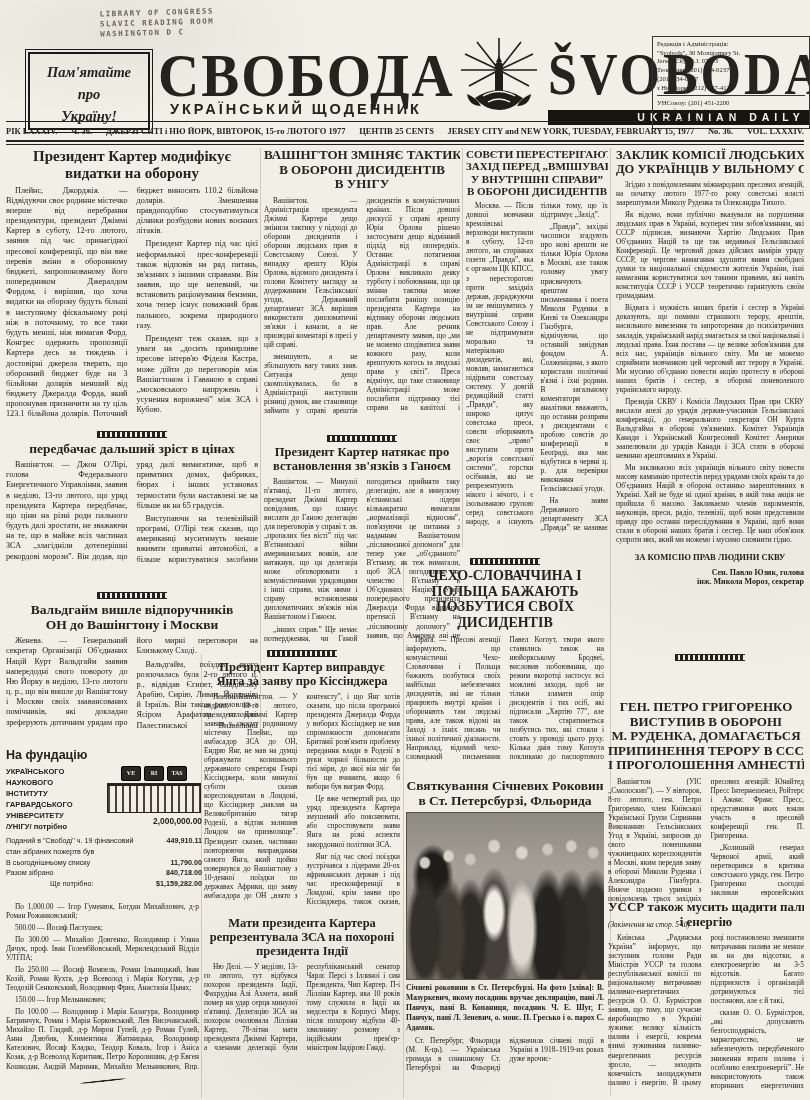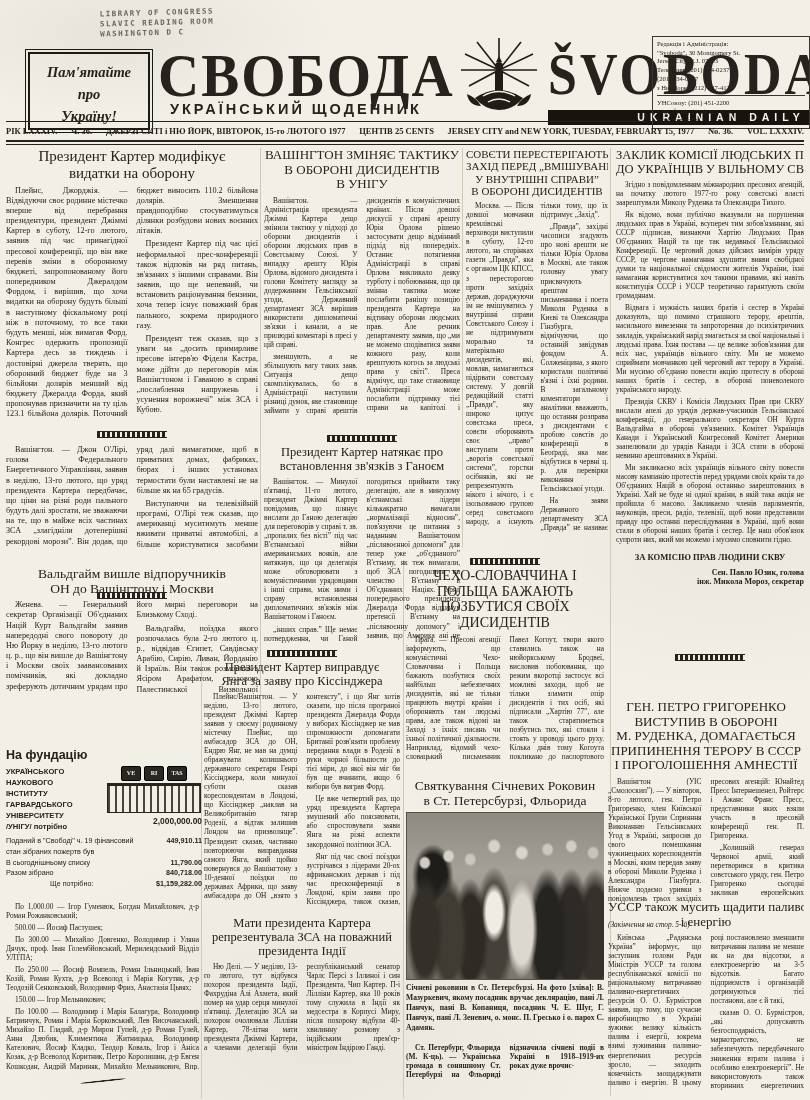--- a/index.html
+++ b/index.html
@@ -28,21 +28,21 @@
   .infobox .grp{margin:0;}
   .infobox .grp + .grp{border-top:1px solid #3a362f;margin-top:3px;padding-top:3px;}
   .info-line{margin:0;white-space:nowrap;}
   
   .dateline{display:flex;justify-content:space-between;align-items:center;
     font-weight:bold;font-size:8.5px;white-space:nowrap;}
   .rule-thin{border-top:1px solid #26221d;}
   .rule-heavy{border-top:2px solid #26221d;border-bottom:1px solid #26221d;height:2px;}
   
   .article{overflow:hidden;}
-  .hl{font-weight:normal;text-align:center;line-height:1.12;margin-bottom:4px;}
+  .hl{font-weight:bold;text-align:center;line-height:1.12;margin-bottom:4px;}
   .hl-line{white-space:nowrap;}
   .body{text-align:justify;font-size:8.2px;line-height:1.24;}
   .body-sm{font-size:7.4px;line-height:1.22;}
   .cols2{column-count:2;column-gap:9px;}
   .para{margin:0 0 3px 0;text-indent:9px;}
   .vrule{width:1px;background:#cfc9b9;}
   .bar{width:70px;height:5px;margin:0 auto;
     border-top:1.5px solid #26221d;border-bottom:1.5px solid #26221d;
     background:repeating-linear-gradient(90deg,#26221d 0 3px,transparent 3px 5px);}
   .contnote{font-style:italic;font-size:7.4px;margin-top:15px;}
@@ -167,38 +167,39 @@
   <div class="abs vrule" style="left:403px;top:560px;height:538px;"></div>
 
   <div class="abs article" style="left:6px;top:148px;width:252px;height:278px;">
     <div class="hl" style="font-size:15px;">
         <div class="hl-line">Президент Картер модифікує</div>
         <div class="hl-line">видатки на оборону</div>
       </div>
     <div class="body cols2" style="height:236px;">
         <p class="para">Плейнс, Джорджія. — Відвідуючи своє родинне містечко вперше від перебрання президентури, президент Джіммі Картер в суботу, 12-го лютого, заявив під час принагідної пресової конференції, що він вже перевів зміни в оборонному бюджеті, запропонованому його попередником Джералдом Фордом, і вирішив, що хоча видатки на оборону будуть більші в наступному фіскальному році ніж в поточному, то все таки будуть менші, ніж вимагав Форд. Конгрес одержить пропозиції Картера десь за тиждень і достовірні джерела тверять, що оборонний бюджет буде на 3 більйони долярів менший від бюджету Джералда Форда, який пропонував призначити на ту ціль 123.1 більйона долярів. Поточний бюджет виносить 110.2 більйона долярів. Зменшення правдоподібно стосуватимуться ділянки розбудови нових воєнних літаків.</p>
         <p class="para">Президент Картер під час цієї неформальної прес-конференції також відповів на ряд питань, зв'язаних з іншими справами. Він заявив, що ще непевний, чи встановить раціонування бензини, хоча тепер існує поважний брак пального, зокрема природного газу.</p>
-        <p class="para">Президент теж сказав, що з уваги на „досить примирливе пресове інтерв'ю Фіделя Кастра, може дійти до переговорів між Вашінгтоном і Гаваною в справі „послаблення напружень і усунення ворожнечі” між ЗСА і Кубою.</p>
+        <p class="para">Президент теж сказав, що з уваги на „досить примирливе пресове інтерв'ю Фіделя Кастра, може дійти до переговорів між Вашінгтоном і Гаваною в справі „московського напружень і усунення ворожнечі” між ЗСА і Кубою.</p>
       </div>
   </div>
 
   <div class="abs bar" style="left:97px;top:431px;"></div>
 
   <div class="abs article" style="left:6px;top:441px;width:252px;height:146px;">
     <div class="hl" style="font-size:13.5px;">
+        <div class="hl-line">передбачає дальший зріст в цінах</div>
       </div>
     <div class="body cols2" style="height:108px;">
         <p class="para">Вашінгтон. — Джон О'Лірі, голова Федерального Енергетичного Управління, заявив в неділю, 13-го лютого, що уряд президента Картера передбачає, що ціни на різні роди пального будуть далі зростати, не зважаючи на те, що в майже всіх частинах ЗСА „злагідніли дотеперішні рекордові морози”. Він додав, що уряд далі вимагатиме, щоб в приватних домах, фабриках, бюрах і інших установах термостати були наставлені не на більше як на 65 градусів.</p>
         <p class="para">Виступаючи на телевізійній програмі, О'Лірі теж сказав, що американці муситимуть менше вживати приватні автомобілі, а більше користуватися засобами масової транспортації, щоб в такий спосіб заощаджувати бензину і зменшити імпорт нафтової ропи з інших країн. Він натякнув, що уряд може підвищити податки на бензину, щоб в такий спосіб заохотити населення більш вживати засоби масової транспортації.</p>
       </div>
   </div>
 
   <div class="abs bar" style="left:97px;top:592px;"></div>
 
-  <div class="abs article" style="left:6px;top:566px;width:252px;height:138px;">
+  <div class="abs article" style="left:6px;top:602px;width:252px;height:138px;">
     <div class="hl" style="font-size:13.5px;">
         <div class="hl-line">Вальдгайм вишле відпоручників</div>
         <div class="hl-line">ОН до Вашінгтону і Москви</div>
       </div>
     <div class="body cols2" style="height:100px;">
         <p class="para">Женева. — Генеральний секретар Організації Об'єднаних Націй Курт Вальдгайм заявив напередодні свого повороту до Ню Йорку в неділю, 13-го лютого ц. р., що він вишле до Вашінгтону і Москви своїх заавансованих помічників, які докладно зреферують дотичним урядам про його мирні переговори на Близькому Сході.</p>
         <p class="para">Вальдгайм, поїздка якого розпочалась була 2-го лютого ц. р., відвідав Єгипет, Савдівську Арабію, Сирію, Ливан, Йорданію й Ізраїль. Він також розмовляв з Ясіром Арафатом, головою Палестинської Визвольної Організації. З доручення Вальдгайма до Москви з місією поїде заступник генерального секретаря ОН Роберто Гвєр, а до Вашінгтону — такий же заступник, Браєн Яркгарт. Обидві держави — ЗСА і СССР, є коспонзорами недіяльної Женевської конференції для Близького Сходу.</p>
       </div>
   </div>
 
@@ -288,21 +289,21 @@
     <div class="body cols2 body-sm" style="height:216px;">
         <p class="para">Плейнс/Вашінгтон. — У неділю, 13-го лютого, президент Джіммі Картер заявив у своєму родинному містечку Плейнс, що амбасадор ЗСА до ОН, Ендрю Янг, не мав на думці ображувати колишнього державного секретаря Генрі Кіссінджера, коли минулої суботи сказав кореспондентам в Лондоні, що Кіссінджер „наклав на Великобританію тягар Родезії, а відтак залишив Лондон на призволяще”. Президент сказав, частинно повторюючи виправдання самого Янга, який щойно повернувся до Вашінгтону з 10-денної поїздки по державах Африки, що заяву амбасадора до ОН „взято з контексту”, і що Янг хотів сказати, що після програної президента Джералда Форда у виборах Кіссінджер не мав спроможности допомагати Британії розв'язати проблему передання влади в Родезії в руки чорної більшости до тієї міри, до якої він міг би був ще вчинити, якщо б вибори був виграв Форд.</p>
         <p class="para">Це вже четвертий раз, що уряд президента Картера змушений або пояснювати, або спростовувати заяви Янга на різні аспекти закордонної політики ЗСА.</p>
         <p class="para">Янг під час своєї поїздки зустрічався з лідерами 20-ох африканських держав і під час пресконференції в Лондоні, крім заяви про Кіссінджера, також сказав, що африканські провідники передбачують можливість відновлення переговорів щодо передання влади в Родезії і вважають, що Америка може і повинна відігравати більш активну ролю в тих переговорах.</p>
       </div>
   </div>
 
   <div class="abs article" style="left:204px;top:916px;width:196px;height:182px;">
     <div class="hl" style="font-size:12.5px;">
         <div class="hl-line">Мати президента Картера</div>
-        <div class="hl-line">репрезентувала ЗСА на поважний</div>
+        <div class="hl-line">репрезентувала ЗСА на похороні</div>
         <div class="hl-line">президента Індії</div>
       </div>
     <div class="body cols2 body-sm" style="height:130px;">
         <p class="para">Ню Делі. — У неділю, 13-го лютого, тут відбувся похорон президента Індії, Фахрудіна Алі Ахмета, який помер на удар серця минулої п'ятниці. Делегацію ЗСА на похорон очолювала Лілліян Картер, 78-літня мати президента Джіммі Картера, а членами делегації були республіканський сенатор Чарлс Персі з Іллиної і син Президента, Чип Картер. П-і Лілліян Картер, яка 10 років тому служила в Індії як медсестра в Корпусі Миру, після похорону відбула 40-хвилинну розмову з індійським прем'єр-міністром Індірою Ганді.</p>
       </div>
   </div>
 
   <div class="abs article" style="left:466px;top:148px;width:142px;height:404px;">
     <div class="hl" style="font-size:11px;">
         <div class="hl-line">СОВЄТИ ПЕРЕСТЕРІГАЮТЬ</div>
@@ -331,21 +332,21 @@
       </div>
   </div>
 
   <div class="abs article" style="left:406px;top:778px;width:198px;height:320px;">
     <div class="hl" style="font-size:13.5px;">
         <div class="hl-line">Святкування Січневих Роковин</div>
         <div class="hl-line">в Ст. Петерсбурзі, Фльорида</div>
       </div>
     <div class="photo"></div>
     <div class="caption">Січневі роковини в Ст. Петерсбурзі. На фото [зліва]: В. Мазуркевич, якому посадник вручає деклярацію, пані Л. Панчук, пані В. Копаниця, посадник Ч. Е. Шуг, Г. Панчук, пані Л. Зеневич, о. монс. П. Гресько і о. парох С. Адамяк.</div>
-    <div class="body cols2 body-sm" style="height:52px;margin-top:10px;font-weight:bold;">
+    <div class="body cols2 body-sm" style="height:52px;margin-top:3px;">
         <p class="para">Ст. Петербург, Фльорида (М. К-ць). — Українська громада в соняшному Ст. Петербурзі на Фльориді відзначила січневі події в Україні в 1918–1919-их роках дуже врочис-</p>
       </div>
     <div class="contnote">(Закінчення на стор. 6-ій)</div>
   </div>
 
   <div class="abs article" style="left:616px;top:148px;width:188px;height:500px;">
     <div class="hl" style="font-size:12.5px;">
         <div class="hl-line">ЗАКЛИК КОМІСІЇ ЛЮДСЬКИХ ПРАВ</div>
         <div class="hl-line">ДО УКРАЇНЦІВ У ВІЛЬНОМУ СВІТІ</div>
       </div>

